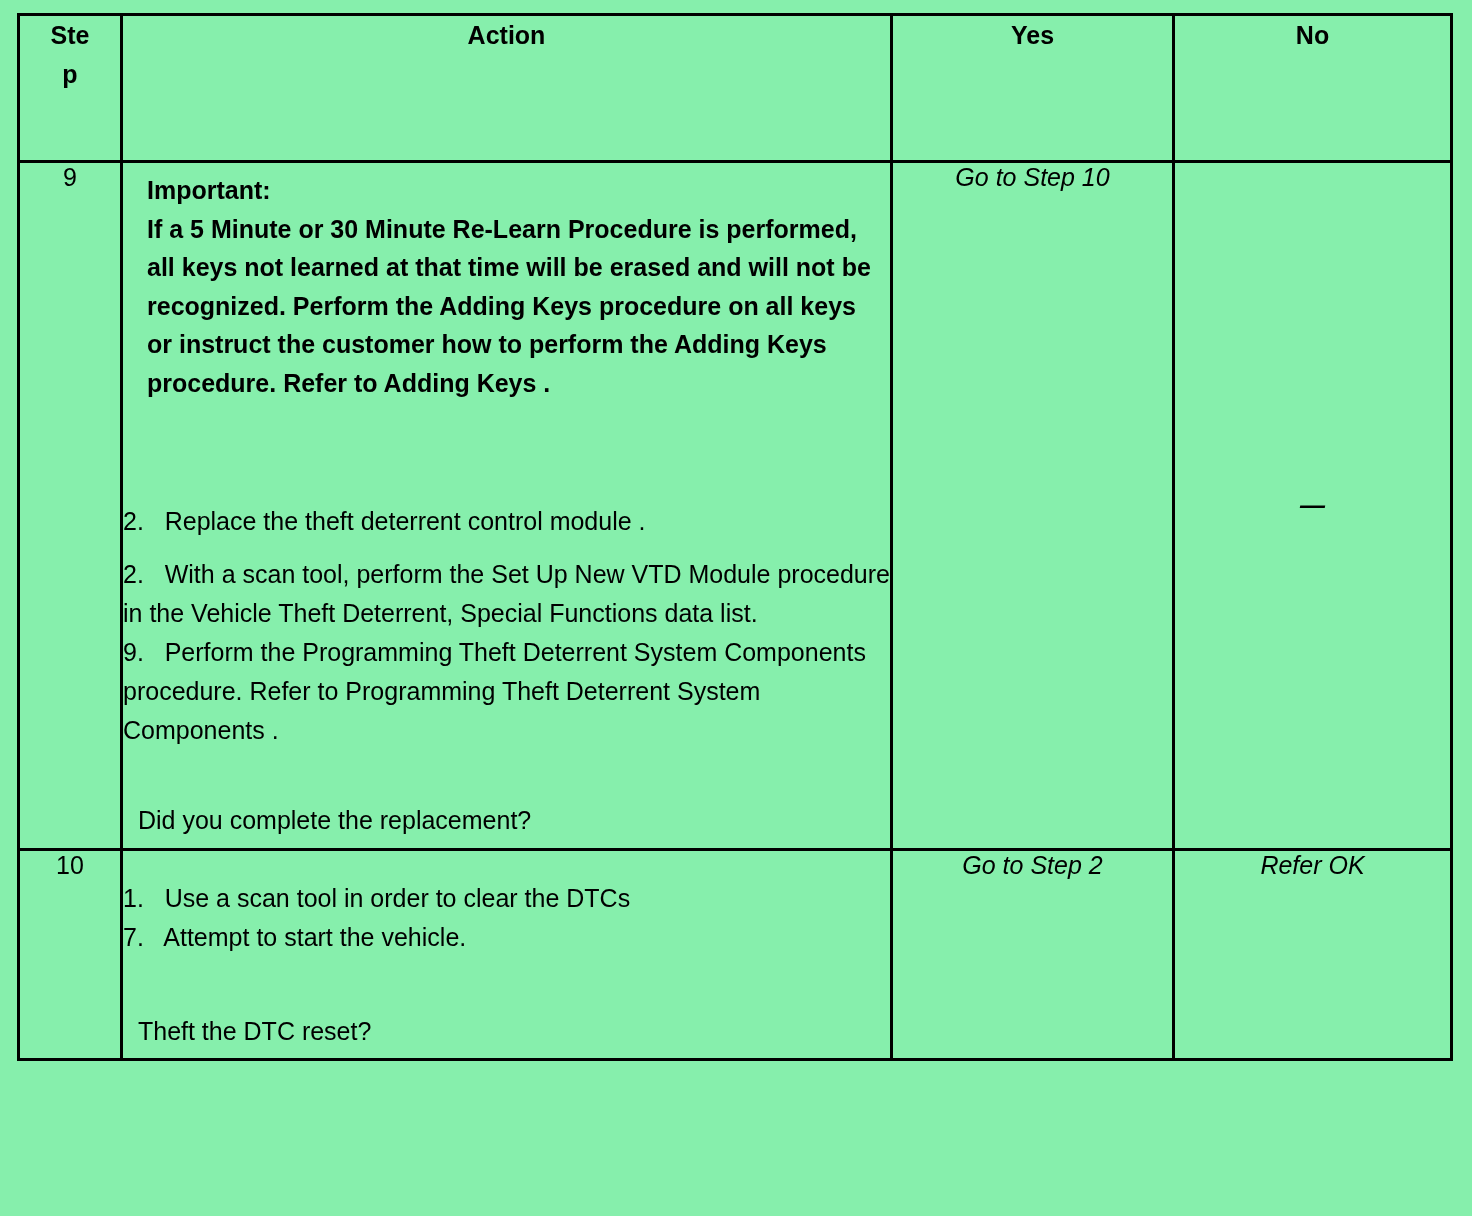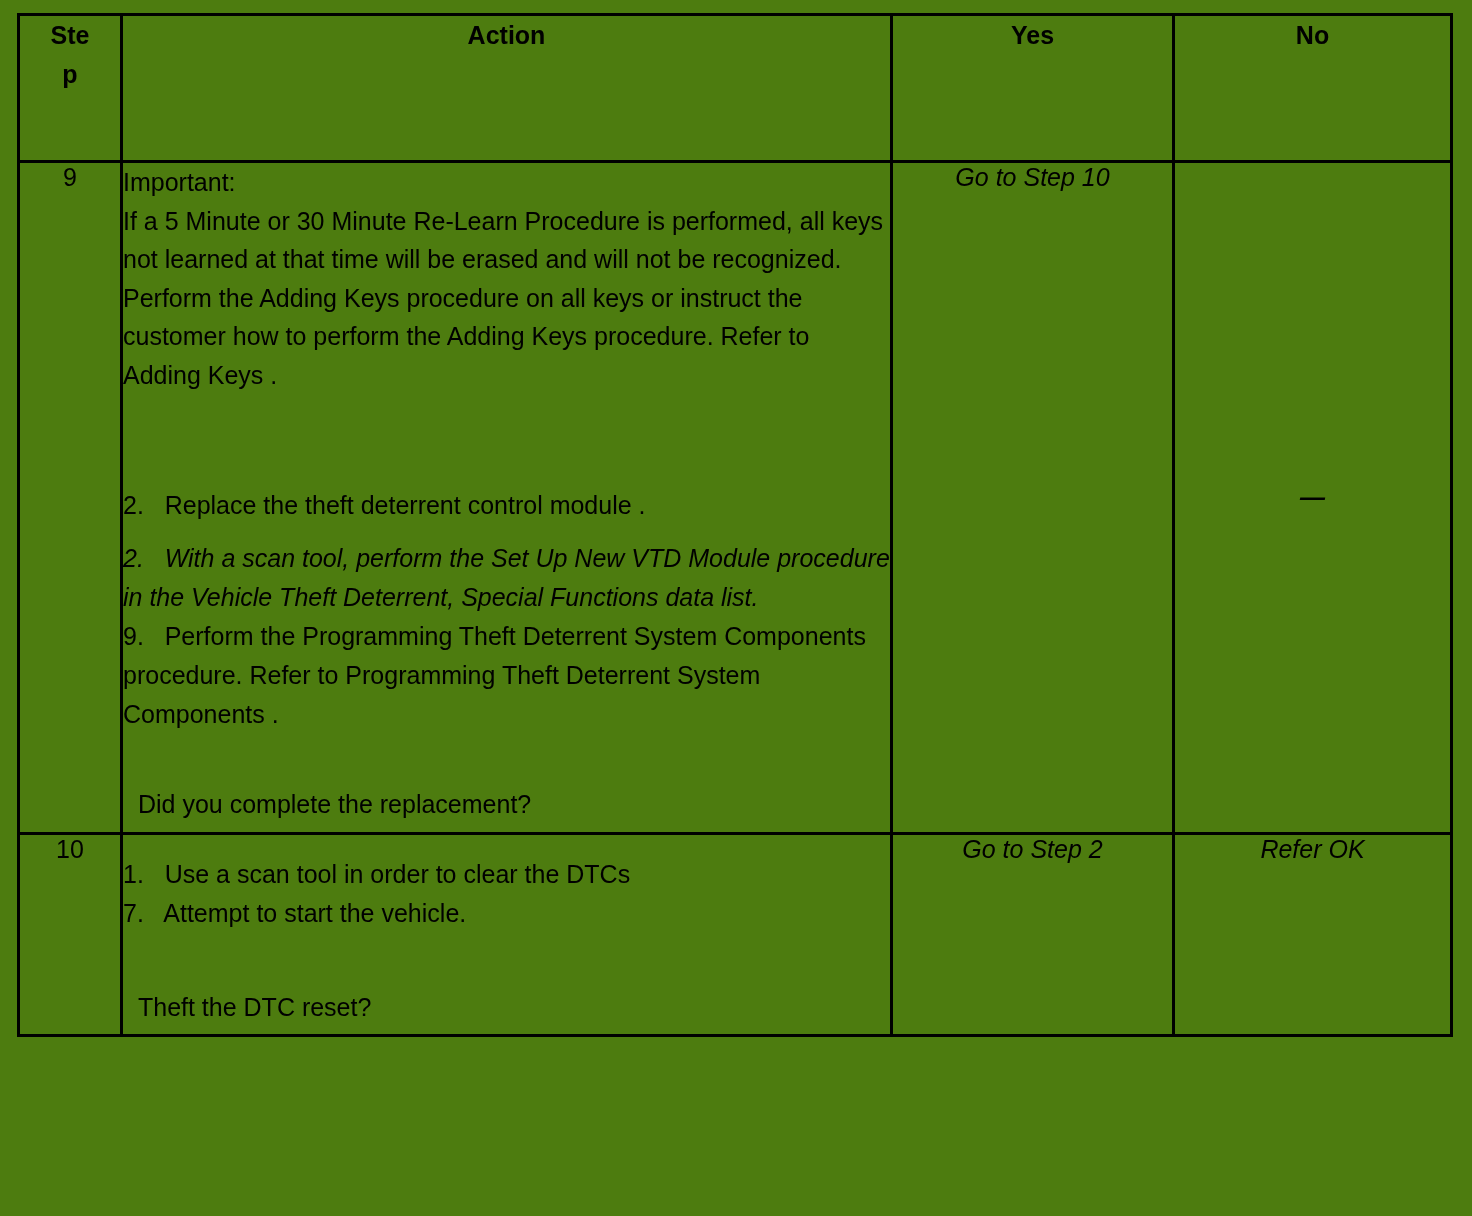--- a/index.html
+++ b/index.html
@@ -12,21 +12,21 @@
     height: 1216px;
     font-family: "Liberation Sans", sans-serif;
     color: #000000;
     overflow: hidden;
   }
 
   .page {
     position: relative;
     width: 1472px;
     height: 1216px;
-    background: #4d7c0f;
+    background: #86efac;
   }
 
   
   .diag-table {
     position: absolute;
     left: 17px;
     top: 13px;
     width: 1433px;
     border-collapse: collapse;
     table-layout: fixed;
@@ -63,37 +63,38 @@
     vertical-align: middle;
     font-size: 25px;
     font-weight: normal;
   }
 
   
   .action-cell {
     padding: 16px 14px 10px 16px;
     font-size: 25px;
   }
-  .action-cell.row10 { padding-top: 20px; }
+  .action-cell.row10 { padding-top: 28px; }
 
   .important-block {
-    font-weight: normal;
+    font-weight: bold;
     line-height: 1.54;
-    margin: 0;
+    margin: 8px;
+    padding-left: 16px;
   }
   .gap-block { height: 92px; }
 
   .num-list { margin: 0; }
   .num-item {
     line-height: 1.56;
     margin: 0;
     white-space: pre-wrap;
   }
   .num-item + .num-item { margin-top: 0; }
-  .li-spaced { margin-top: 14px !important; font-style: italic; }
+  .li-spaced { margin-top: 14px !important; }
   .li-tight  { margin-top: 0 !important; }
 
   .question {
     line-height: 1.5;
     white-space: pre-wrap;
     margin: 8px;
   }
   .q-gap-9  { height: 44px; }
   .q-gap-10 { height: 48px; }
 

